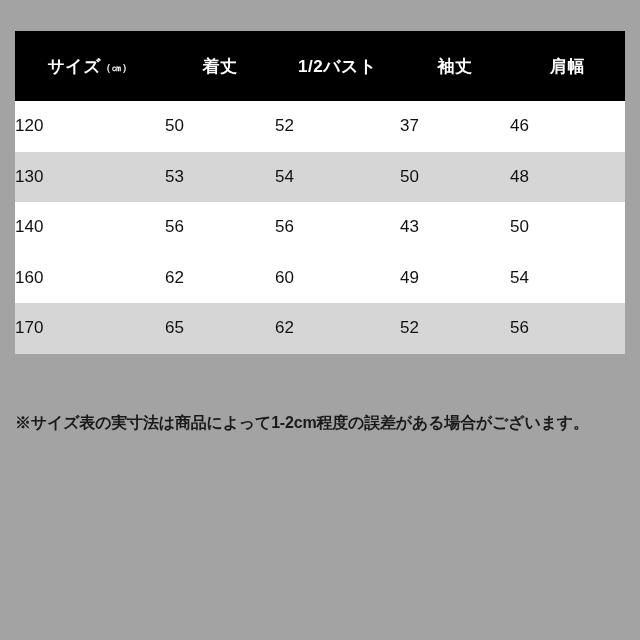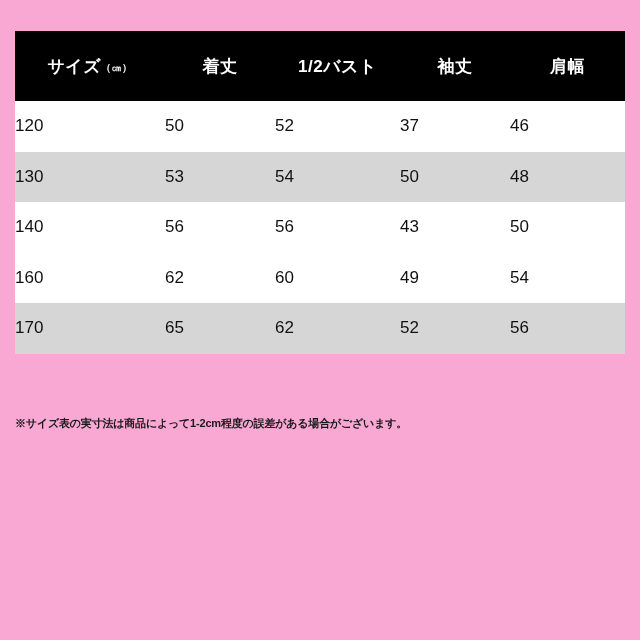--- a/index.html
+++ b/index.html
@@ -10,21 +10,21 @@
     width: 640px;
     height: 640px;
     background: #ffffff;
     font-family: "Liberation Sans", sans-serif;
     overflow: hidden;
   }
   .page {
     position: relative;
     width: 640px;
     height: 640px;
-    background: #f9a8d4;
+    background: #a3a3a3;
   }
   .size-chart {
     position: absolute;
     left: 15px;
     top: 31px;
     width: 610px;
   }
   table.chart {
     border-collapse: collapse;
     width: 610px;
@@ -66,21 +66,21 @@
   .col-length { width: 110px; }
   .col-bust   { width: 125px; }
   .col-sleeve { width: 110px; }
   .col-shoulder { width: 115px; }
 
   .note {
     position: absolute;
     left: 15px;
     top: 413px;
     width: 612px;
-    font-size: 11px;
+    font-size: 16px;
     color: #1a1a1a;
     font-weight: bold;
     letter-spacing: -0.2px;
     line-height: 20px;
   }
 </style>
 </head>
 <body>
 
 <div class="page">

